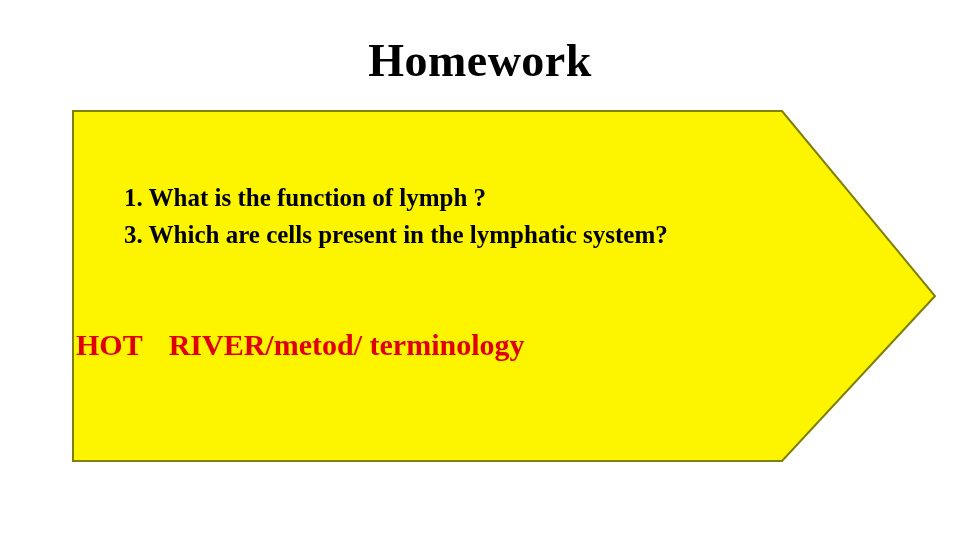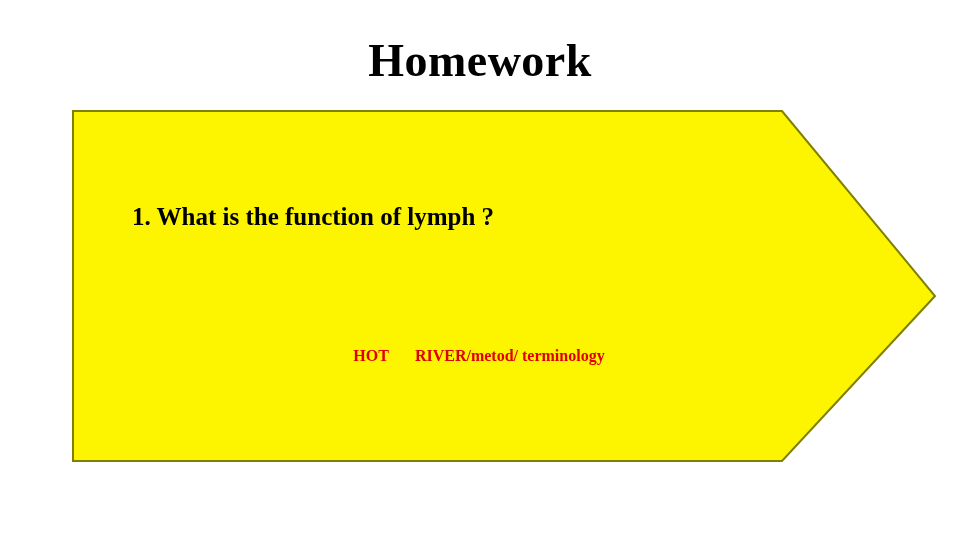--- a/index.html
+++ b/index.html
@@ -41,49 +41,48 @@
   .arrow-svg {
     position: absolute;
     left: 0;
     top: 0;
     width: 864px;
     height: 352px;
     display: block;
   }
   .arrow-content {
     position: absolute;
-    left: 12px;
+    left: 4px;
     top: 0;
     width: 864px;
     height: 352px;
-    margin-top: 19px;
   }
   .questions {
     position: absolute;
     left: 48px;
     top: 69px;
     width: 780px;
     font-family: "Liberation Serif", serif;
     font-weight: bold;
     font-size: 25px;
     line-height: 37px;
     color: #000000;
   }
   .questions .q-line {
     white-space: nowrap;
   }
   .footnote {
     position: absolute;
     left: 0;
     top: 218px;
     width: 790px;
-    text-align: center;
+    text-align: left;
     font-family: "Liberation Serif", serif;
     font-weight: bold;
-    font-size: 16px;
+    font-size: 30px;
     color: #e00000;
     white-space: nowrap;
   }
   .footnote .gap {
     display: inline-block;
     width: 26px;
   }
 </style>
 </head>
 <body>
@@ -93,20 +92,21 @@
   <div class="slide-title">Homework</div>
 
   <div class="arrow-wrap">
     <svg class="arrow-svg" viewBox="0 0 864 352" preserveAspectRatio="none">
       <polygon points="1,1 710,1 863,186 710,351 1,351" fill="#fdf500" stroke="#7f7f00" stroke-width="2"></polygon>
     </svg>
 
     <div class="arrow-content">
       <div class="questions">
         <div class="q-line">1. What is the function of lymph ?</div>
+        <div class="q-line">3. Which are cells present in the lymphatic system?</div>
       </div>
 
       <div class="footnote">
         <span>HOT</span><span class="gap"></span><span>RIVER/metod/ terminology</span>
       </div>
     </div>
   </div>
 
 </div>
 

